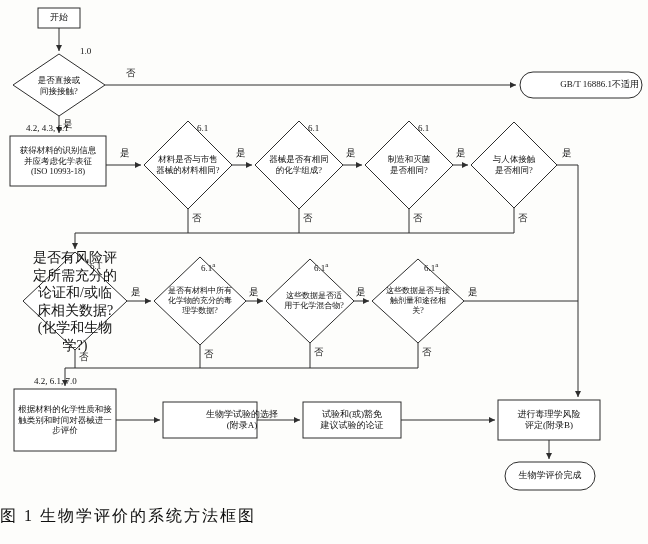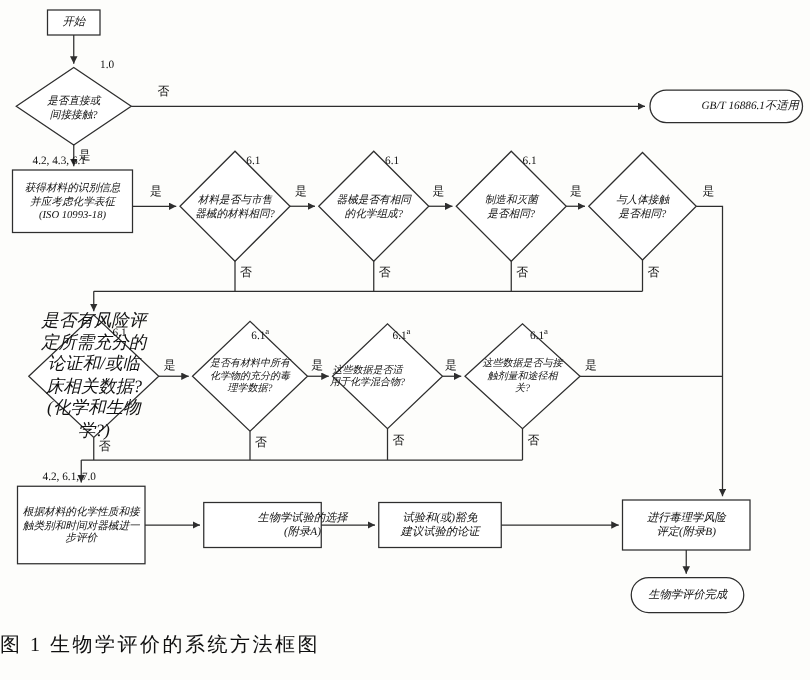--- a/index.html
+++ b/index.html
@@ -2,21 +2,21 @@
 <html><head>
 <meta charset="utf-8">
 <style>
   * { margin:0; padding:0; box-sizing:border-box; }
   html,body { background:#ffffff; }
   body { font-family:"Liberation Serif", serif; color:#1f1f1f; }
   .stage { position:relative; width:648px; height:544px; background:#fdfdfb; overflow:hidden; }
   svg.wires { position:absolute; left:0; top:0; }
   .node-text {
     position:absolute; transform:translate(-50%,-50%);
-    text-align:center; font-size:8.5px; line-height:1.25; color:#111;font-style:italic;
+    text-align:center; font-size:8.5px; line-height:1.25; color:#111;
   }
   .node-text .ln { display:block; }
   .lbl { position:absolute; font-size:9.5px; color:#111; }
   .ref { position:absolute; font-size:9px; color:#111; white-space:nowrap; }
   .ref sup { font-size:7px; }
   .caption {
     position:absolute; left:0; right:0; top:506px; text-align:left;
     font-size:16px; letter-spacing:2px; color:#101010;
   }
 </style>
@@ -87,21 +87,21 @@
     <span class="ln">(ISO 10993-18)</span>
   </div>
 
   <div class="node-text" style="left:188px; top:165px; width:64px;">材料是否与市售器械的材料相同?</div>
   <div class="node-text" style="left:299px; top:165px; width:64px;">器械是否有相同的化学组成?</div>
   <div class="node-text" style="left:409px; top:165px; width:50px;">制造和灭菌是否相同?</div>
   <div class="node-text" style="left:514px; top:165px; width:48px;">与人体接触是否相同?</div>
 
   <div class="node-text" style="left:75px; top:301px; width:84px; font-size:14px;">是否有风险评定所需充分的论证和/或临床相关数据?(化学和生物学?)</div>
   <div class="node-text" style="left:200px; top:301px; width:70px; font-size:8px;">是否有材料中所有化学物的充分的毒理学数据?</div>
-  <div class="node-text" style="left:294px; top:301px; width:62px; font-size:8px;">这些数据是否适用于化学混合物?</div>
+  <div class="node-text" style="left:314px; top:301px; width:62px; font-size:8px;">这些数据是否适用于化学混合物?</div>
   <div class="node-text" style="left:65px; top:420px; width:94px;">根据材料的化学性质和接触类别和时间对器械进一步评价</div>
 
   <div class="node-text" style="left:418px; top:301px; width:66px; font-size:8px;">这些数据是否与接触剂量和途径相关?</div>
 
   <div class="node-text" style="left:210px; top:420px; width:88px; font-size:9px;margin-left:32px;">
     <span class="ln">生物学试验的选择</span>
     <span class="ln">(附录A)</span>
   </div>
 
   <div class="node-text" style="left:352px; top:420px; width:92px; font-size:9px;">

